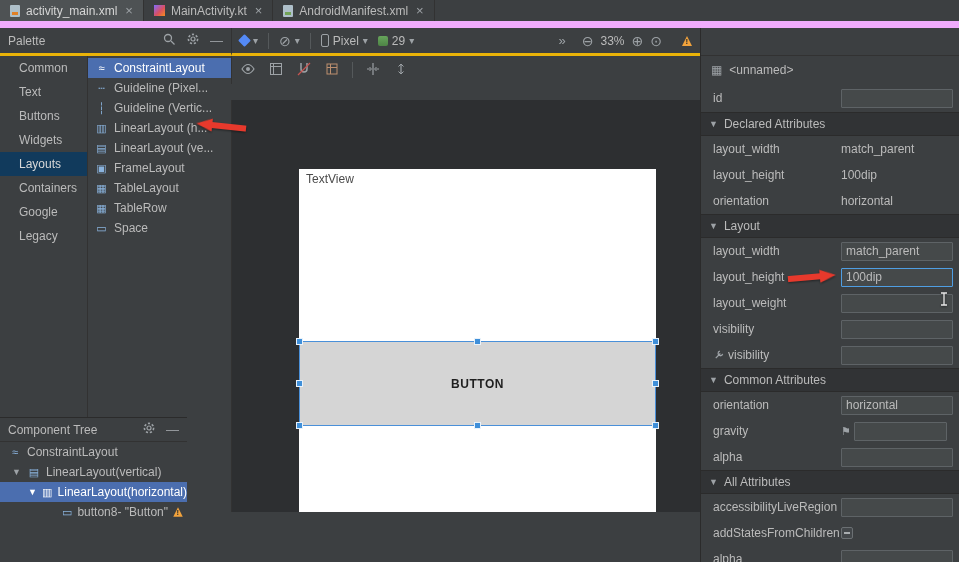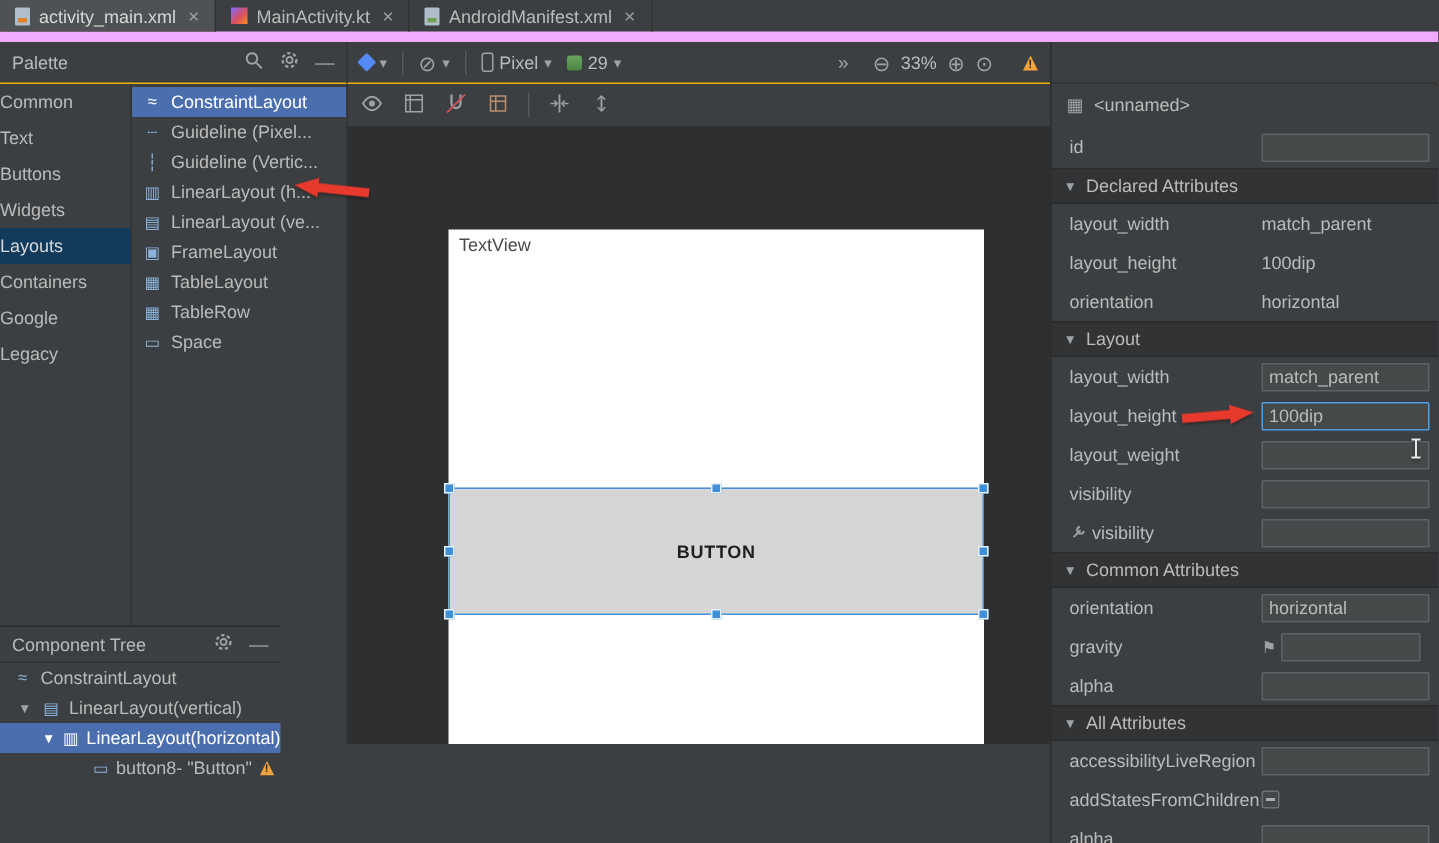--- a/index.html
+++ b/index.html
@@ -14,30 +14,30 @@
   .tab.selected{background:#4e5254;color:#d6d6d6}
   .tab-close{color:#9da2a6;font-size:13px;line-height:1;margin-left:2px}
   .file-icon{width:10px;height:12px;background:#aebfc9;border-radius:1px;position:relative;flex:0 0 auto}
   .file-icon::after{content:"";position:absolute;left:2px;bottom:2px;width:6px;height:3px;background:#e08027}
   .file-icon.manifest::after{background:#71a356}
   .kt-icon{width:11px;height:11px;flex:0 0 auto;
            background:linear-gradient(135deg,#7f6cff 0%,#d94f63 55%,#f78d1e 100%)}
 
   
   .phead{position:absolute;height:28px;display:flex;align-items:center;background:#3c3f41;
-         border-bottom:1px solid #eab308;padding:0 8px;gap:10px}
+         border-bottom:3px solid #eab308;padding:0 8px;gap:10px}
   .phead .title{color:#bbbbbb}
   .spacer{flex:1}
   .mini{color:#9da2a6;font-size:13px;line-height:1}
 
   
   .palette-header{left:0;top:28px;width:231px}
   .palette-body{position:absolute;left:0;top:56px;width:231px;height:361px;background:#3c3f41}
   .cats{position:absolute;left:0;top:0;width:88px;height:100%;border-right:1px solid #323232}
-  .cat{height:24px;display:flex;align-items:center;padding-left:0;color:#bbbbbb;cursor:default}
+  .cat{height:24px;display:flex;align-items:center;padding-left:19px;color:#bbbbbb;cursor:default}
   .cat.selected{background:#113a5c;color:#d8d8d8}
   .pitems{position:absolute;left:88px;top:2px;right:0}
   .pitem{height:20px;display:flex;align-items:center;gap:6px;padding-left:7px;cursor:default;white-space:nowrap}
   .pitem.selected{background:#4b6eaf;color:#ffffff}
   .picon{width:13px;text-align:center;color:#8ab3dd;font-size:11px;flex:0 0 auto}
   .pitem.selected .picon{color:#fff}
 
   
   .dtoolbar{left:231px;top:28px;width:469px;border-left:1px solid #323232}
   .dtoolbar2{position:absolute;left:231px;top:56px;width:469px;height:28px;background:#3c3f41;
@@ -49,21 +49,21 @@
   .api-chip{width:10px;height:10px;border-radius:2px;background:linear-gradient(180deg,#67a55b,#4e8446)}
   .tbgroup{display:flex;align-items:center;gap:4px}
   .zoomglyph{font-size:14px;color:#9da2a6}
 
   
   .warn{position:relative;width:0;height:0;border-left:5.5px solid transparent;
         border-right:5.5px solid transparent;border-bottom:10px solid #f2a33c;display:inline-block}
   .warn::after{content:"!";position:absolute;left:-1.5px;top:1px;font-size:8px;font-weight:bold;color:#2b2b2b}
 
   
-  .canvas{position:absolute;left:231px;top:84px;width:469px;height:412px;background:#2d2f31;
+  .canvas{position:absolute;left:231px;top:100px;width:469px;height:412px;background:#2d2f31;
           border-left:1px solid #323232;overflow:hidden}
   .artboard{position:absolute;left:67px;top:69px;width:357px;height:409px;background:#ffffff}
   .tv-label{position:absolute;left:7px;top:3px;color:#4a4a4a;font-size:12px}
   .band{position:absolute;left:0;top:172px;width:357px;height:85px;background:#d5d5d5;
         border:1.5px solid #4a90d9;display:flex;align-items:center;justify-content:center}
   .band .btn-label{color:#1f1f1f;font-weight:bold;letter-spacing:.5px;font-size:12px}
   .handle{position:absolute;width:7px;height:7px;background:#3f8fd9;border:1px solid #e8f2fb}
 
   
   .ctree{position:absolute;left:0;top:417px;width:187px;height:145px;background:#3c3f41;

